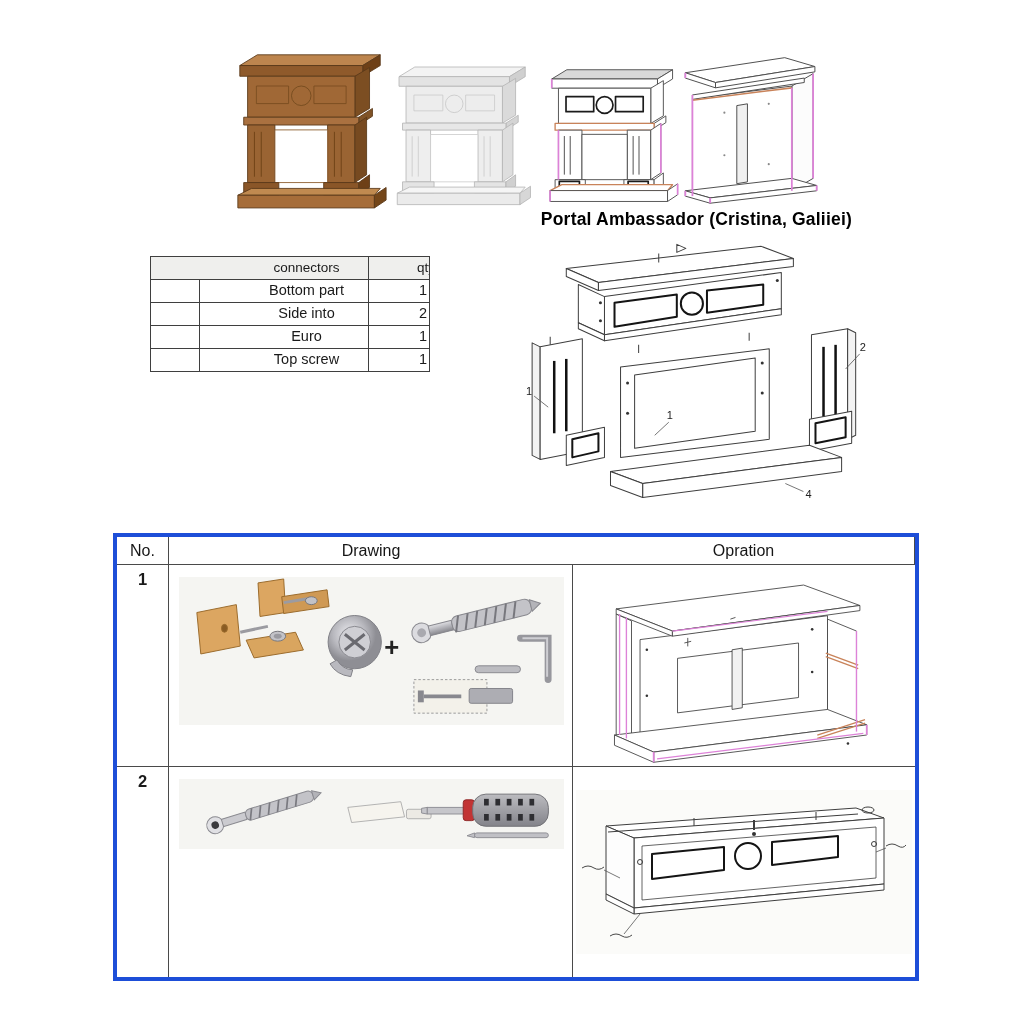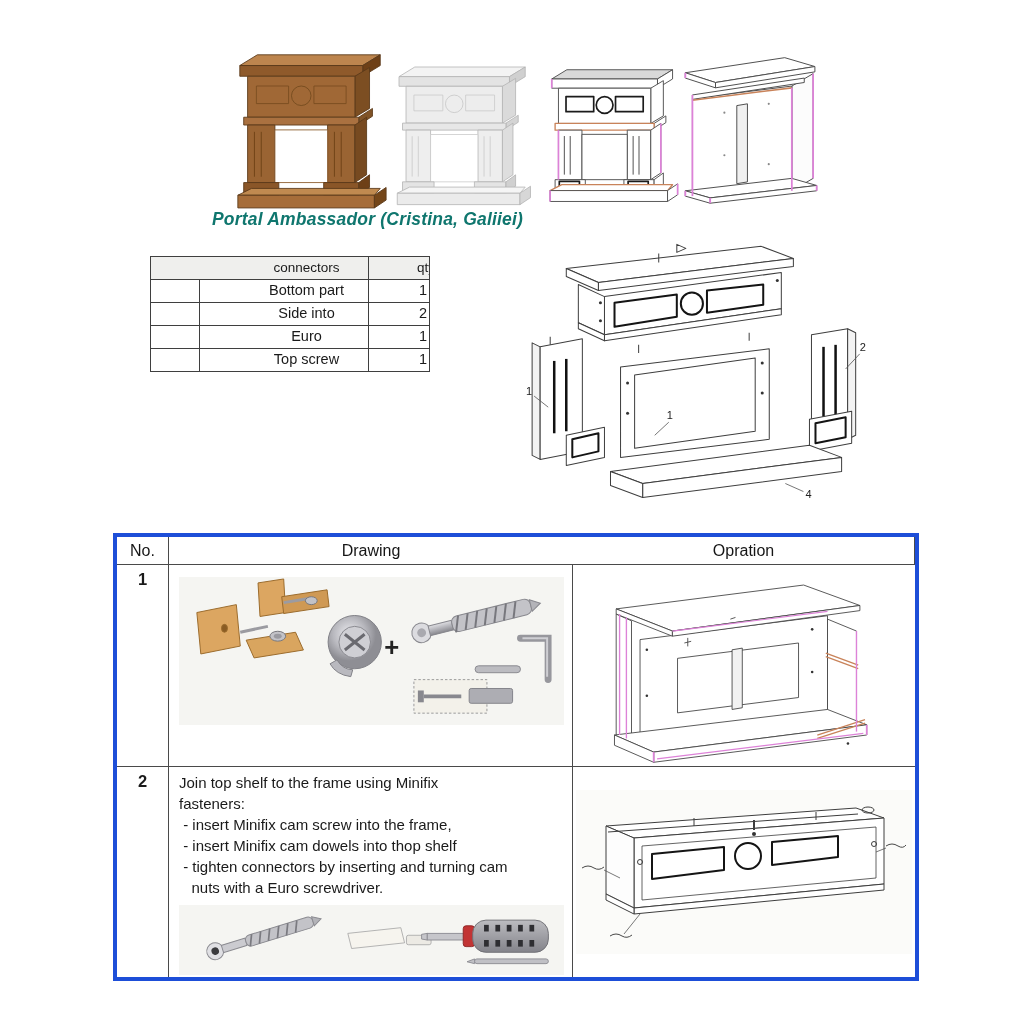--- a/index.html
+++ b/index.html
@@ -3,22 +3,22 @@
 <meta charset="utf-8">
 <style>
   html,body{margin:0;padding:0;background:#fff;}
   .canvas{position:relative;width:1024px;height:1024px;background:#ffffff;overflow:hidden;
           font-family:"Liberation Sans",sans-serif;color:#1a1a1a;}
   .abs{position:absolute;}
   svg{display:block;}
   svg text{font-family:"Liberation Sans",sans-serif;}
 
   
-  .doc-title{left:212px;top:209px;width:640px;text-align:left;
-             font-size:17.5px;font-weight:bold;letter-spacing:.2px;color:#0f766e;font-style:italic;}
+  .doc-title{left:212px;top:209px;width:640px;text-align:right;
+             font-size:17.5px;font-weight:bold;letter-spacing:.2px;color:#000000;}
 
   
   .parts-table{left:150px;top:256px;width:278px;border:1.6px solid #3f3f3f;
                display:grid;grid-template-columns:46px 172px 1fr;font-size:14.5px;background:#fff;}
   .pt-c{border-right:1.4px solid #3f3f3f;border-bottom:1.4px solid #3f3f3f;
         text-align:center;height:22px;line-height:21px;overflow:hidden;padding-left:48px;}
   .pt-c:nth-child(3n){border-right:none;}
   .pt-c.last{border-bottom:none;}
   .pt-h{background:#efefed;font-size:13.5px;}
 
@@ -362,26 +362,20 @@
           <circle cx="52" cy="150" r="1.5" fill="#333" stroke="none"></circle>
           <circle cx="246" cy="72" r="1.5" fill="#333" stroke="none"></circle>
           <circle cx="246" cy="122" r="1.5" fill="#333" stroke="none"></circle>
           <circle cx="288" cy="206" r="1.5" fill="#333" stroke="none"></circle>
         </g>
       </svg>
     </div>
 
     <div class="st-c st-no rowend">2</div>
     <div class="st-c st-op rowend">
-      <div class="op-text">Join top shelf to the frame using Minifix
-fasteners:
- - insert Minifix cam screw into the frame,
- - insert Minifix cam dowels into thop shelf
- - tighten connectors by inserting and turning cam
-   nuts with a Euro screwdriver.</div>
       <div class="op-media">
         <svg width="384" height="70" viewBox="0 0 385 74">
 
           <g transform="translate(24,50) rotate(-17)">
             <circle cx="4" cy="0" r="9" fill="#e0e0e4" stroke="#8a8a90"></circle>
             <circle cx="4" cy="0" r="4" fill="#3a3a3e" stroke="none"></circle>
             <rect x="12" y="-4" width="26" height="8" fill="#cbcbd0" stroke="#8a8a90"></rect>
             <rect x="38" y="-6" width="74" height="12" rx="5" fill="#c3c3c8" stroke="#8a8a90"></rect>
             <line x1="46" y1="-6" x2="41" y2="6" stroke="#7a7a80" stroke-width="1.8"></line>
             <line x1="56" y1="-6" x2="51" y2="6" stroke="#7a7a80" stroke-width="1.8"></line>

